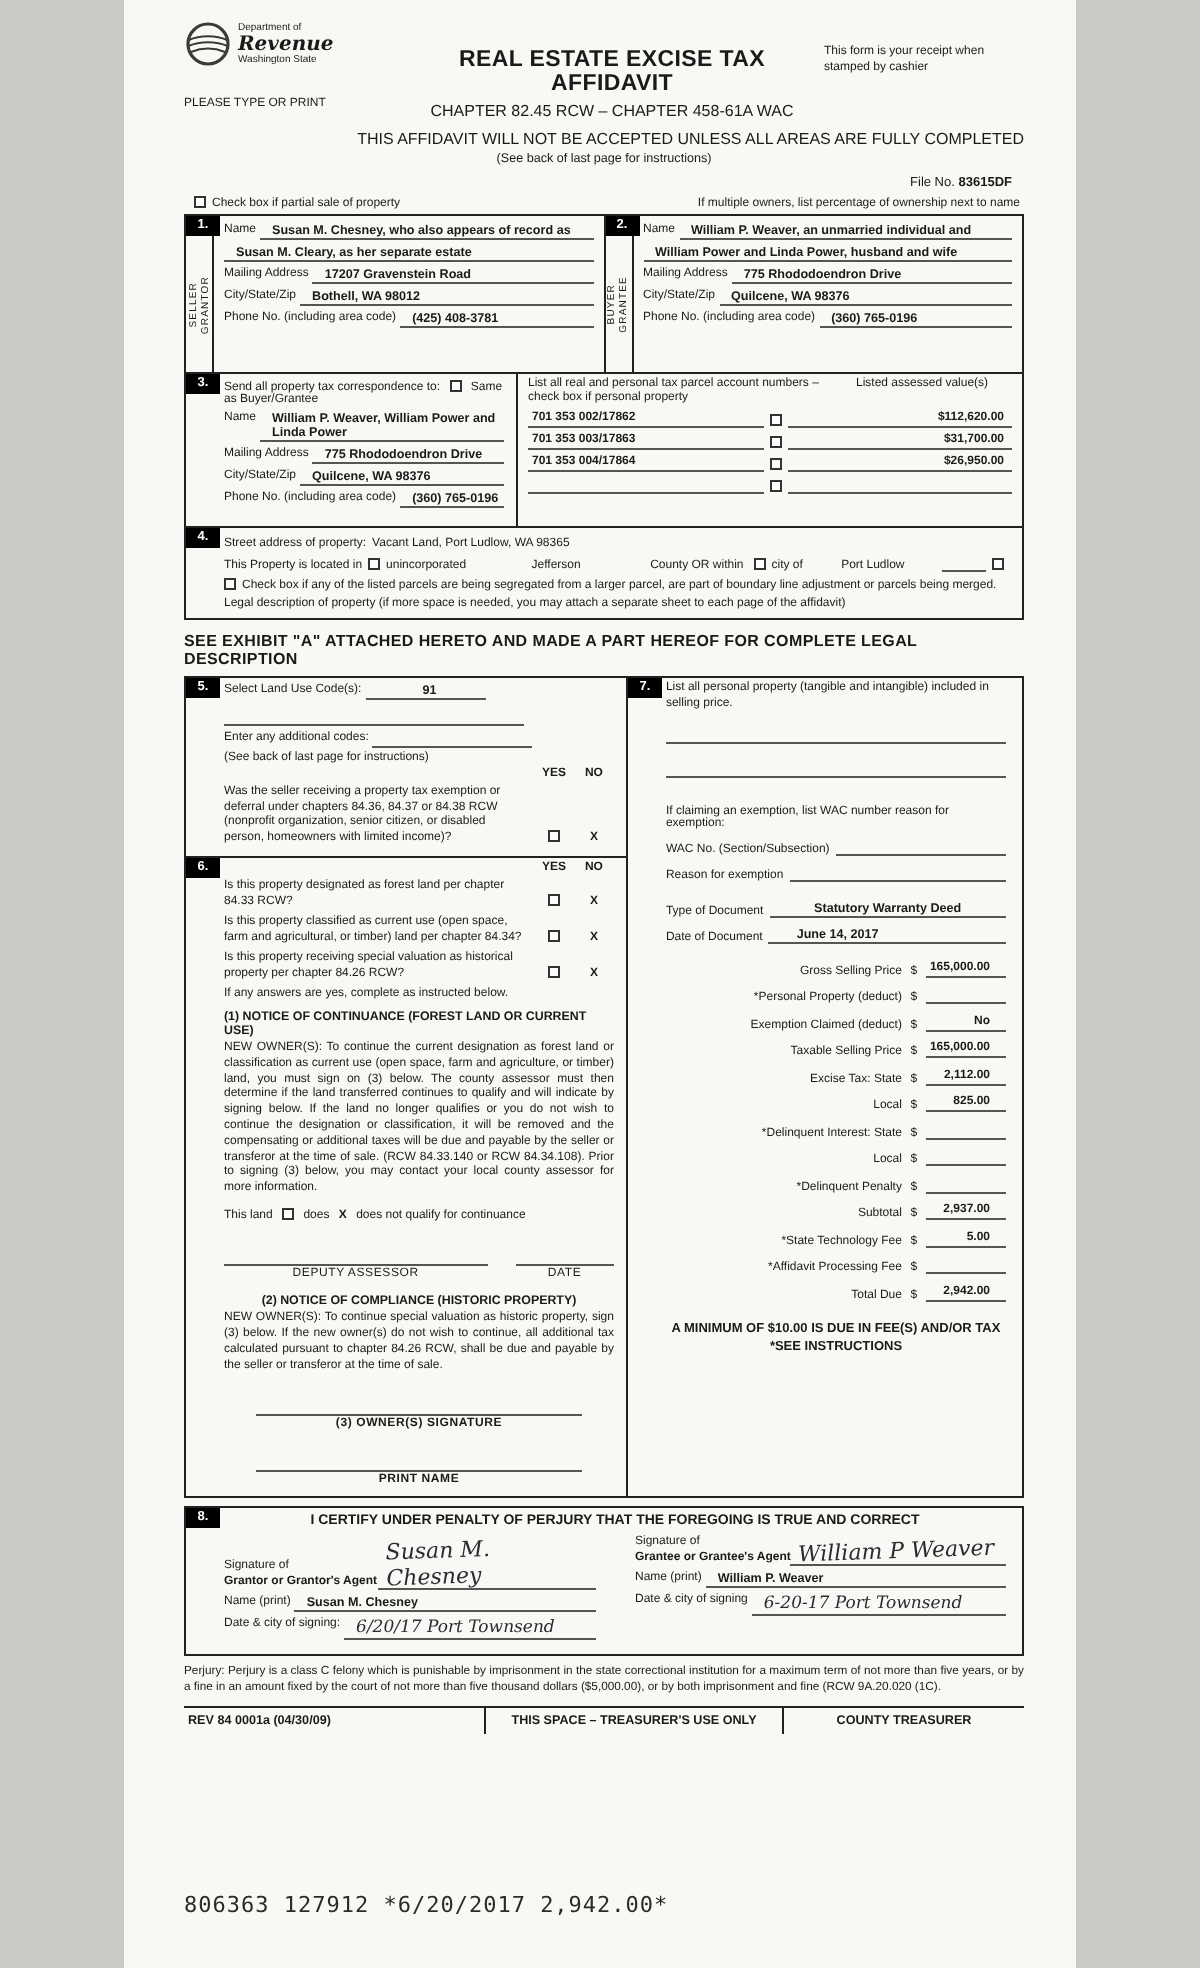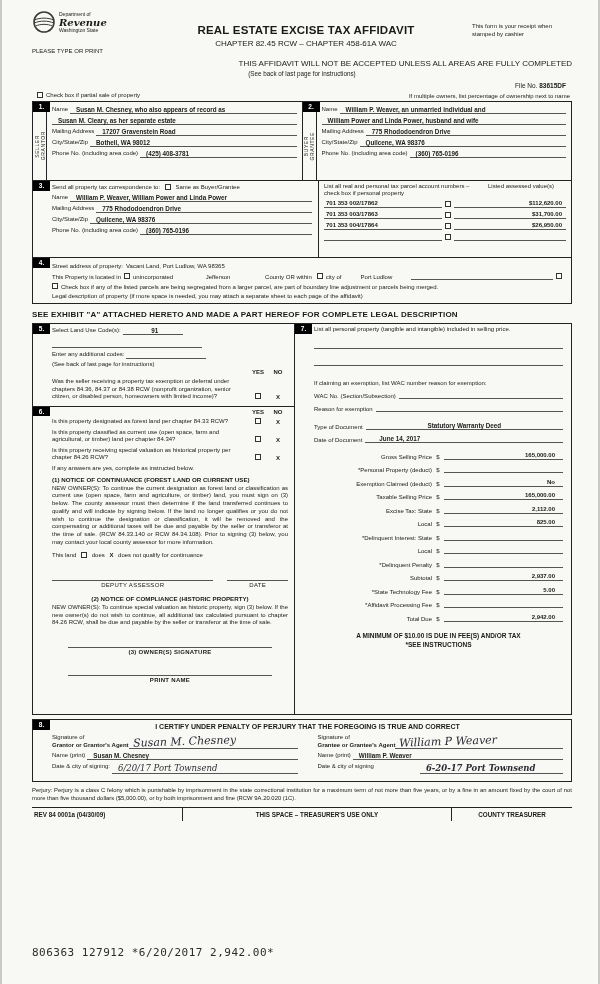--- a/index.html
+++ b/index.html
@@ -1,17 +1,17 @@
 <!DOCTYPE html>
 <html><head>
 <meta charset="utf-8">
 <style>
   * { margin:0; padding:0; box-sizing:border-box; }
   html,body { background:#c9c9c6; }
-  .page{ width:596px; height:984px; margin:0 auto; background:#f8f8f4; position:relative;
+  .page{ width:476px; height:984px; margin:0 auto; background:#f8f8f4; position:relative;
          font-family:"Liberation Sans",sans-serif; color:#1a1a1a; padding:10px 26px 0 30px; overflow:hidden;}
   .b{font-weight:bold;}
   
   .hdr{display:flex;}
   .hdr-left{width:108px;}
   .logo{display:flex; gap:3px; align-items:flex-start;}
   .logo-texts{font-size:5px; line-height:1.15; padding-top:2px;}
   .logo-rev{font-size:10px; font-weight:bold; font-style:italic; font-family:"DejaVu Serif",serif; line-height:1;}
   .type-print{font-size:6px; margin-top:10px;}
   .hdr-center{flex:1; text-align:center; padding-top:14px;}
@@ -488,21 +488,21 @@
           <span class="sigspace">
               <span class="hand">William P Weaver</span>
             </span>
         </div>
         <div class="fl">
             <span class="lab">Name (print)</span>
           <span class="val">William P. Weaver</span>
           </div>
         <div class="fl">
             <span class="lab">Date &amp; city of signing</span>
-          <span class="val" style="font-weight:bold;margin-left:44px;"><span class="hand-sm">6-20-17  Port Townsend</span></span>
+          <span class="val" style="font-weight:normal;"><span class="hand-sm">6-20-17  Port Townsend</span></span>
           </div>
       </div>
     </div>
   </div>
 
   <div class="perjury">Perjury: Perjury is a class C felony which is punishable by imprisonment in the state correctional institution for a maximum term of not more than five years, or by a fine in an amount fixed by the court of not more than five thousand dollars ($5,000.00), or by both imprisonment and fine (RCW 9A.20.020 (1C).</div>
 
   <div class="footer">
     <div class="f-left">REV 84 0001a (04/30/09)</div>
     <div class="f-center">THIS SPACE – TREASURER'S USE ONLY</div>

